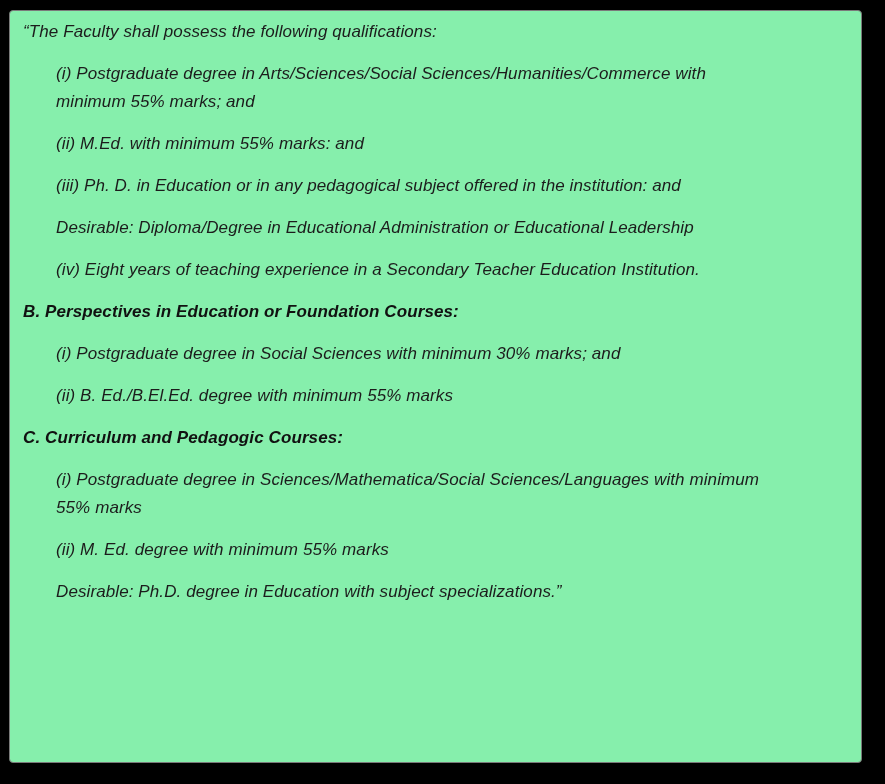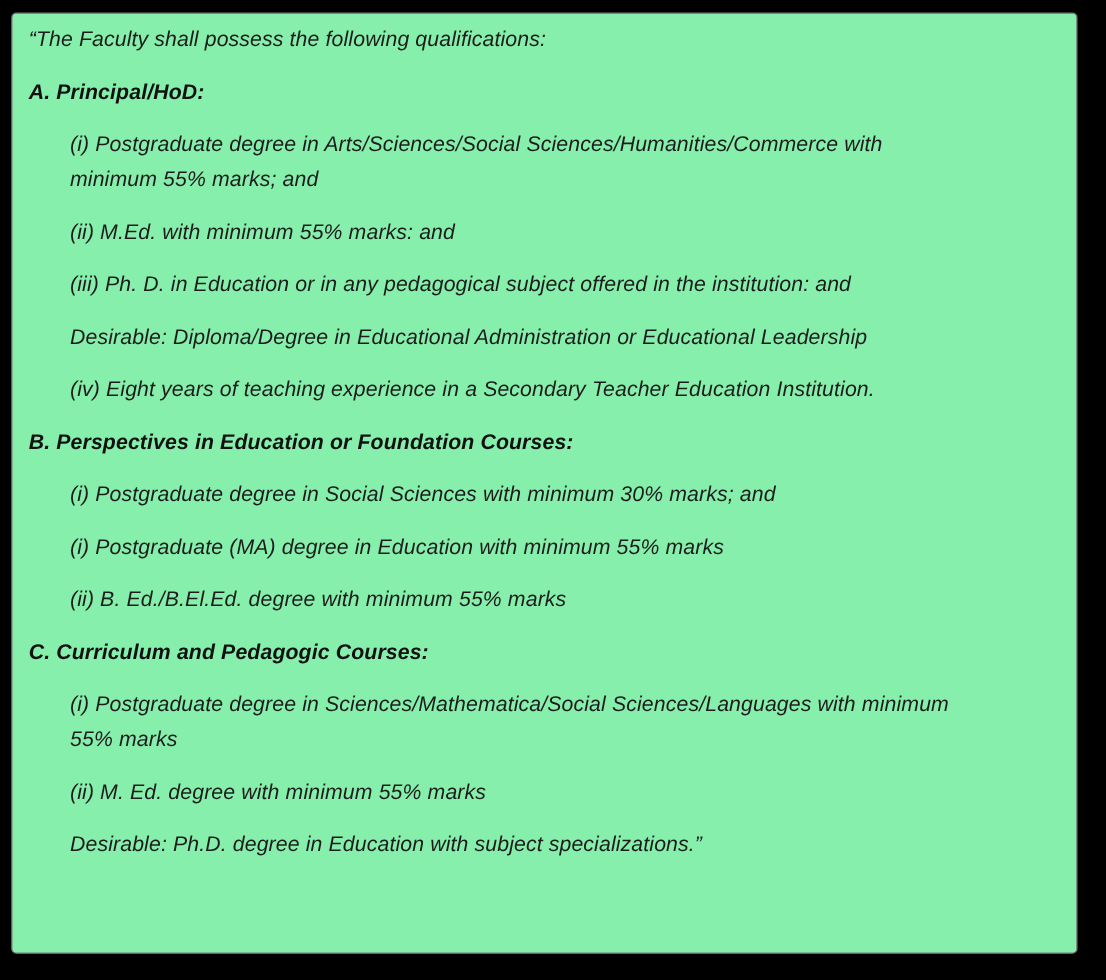--- a/index.html
+++ b/index.html
@@ -54,32 +54,30 @@
 </style>
 </head>
 <body>
 
 <div class="page">
   <div class="panel doc-text">
 
     <p class="line intro">“The Faculty shall possess the following qualifications:</p>
 
     <section>
-      <p class="line section-heading">A. Principal/HoD:</p>
       <p class="line item">(i) Postgraduate degree in Arts/Sciences/Social Sciences/Humanities/Commerce with minimum 55% marks; and</p>
       <p class="line item">(ii) M.Ed. with minimum 55% marks: and</p>
       <p class="line item">(iii) Ph. D. in Education or in any pedagogical subject offered in the institution: and</p>
       <p class="line item">Desirable: Diploma/Degree in Educational Administration or Educational Leadership</p>
       <p class="line item">(iv) Eight years of teaching experience in a Secondary Teacher Education Institution.</p>
     </section>
 
     <section>
       <p class="line section-heading">B. Perspectives in Education or Foundation Courses:</p>
       <p class="line item">(i) Postgraduate degree in Social Sciences with minimum 30% marks; and</p>
-      <p class="line item">(i) Postgraduate (MA) degree in Education with minimum 55% marks</p>
       <p class="line item">(ii) B. Ed./B.El.Ed. degree with minimum 55% marks</p>
     </section>
 
     <section>
       <p class="line section-heading">C. Curriculum and Pedagogic Courses:</p>
       <p class="line item">(i) Postgraduate degree in Sciences/Mathematica/Social Sciences/Languages with minimum 55% marks</p>
       <p class="line item">(ii) M. Ed. degree with minimum 55% marks</p>
       <p class="line item">Desirable: Ph.D. degree in Education with subject specializations.”</p>
     </section>
 

